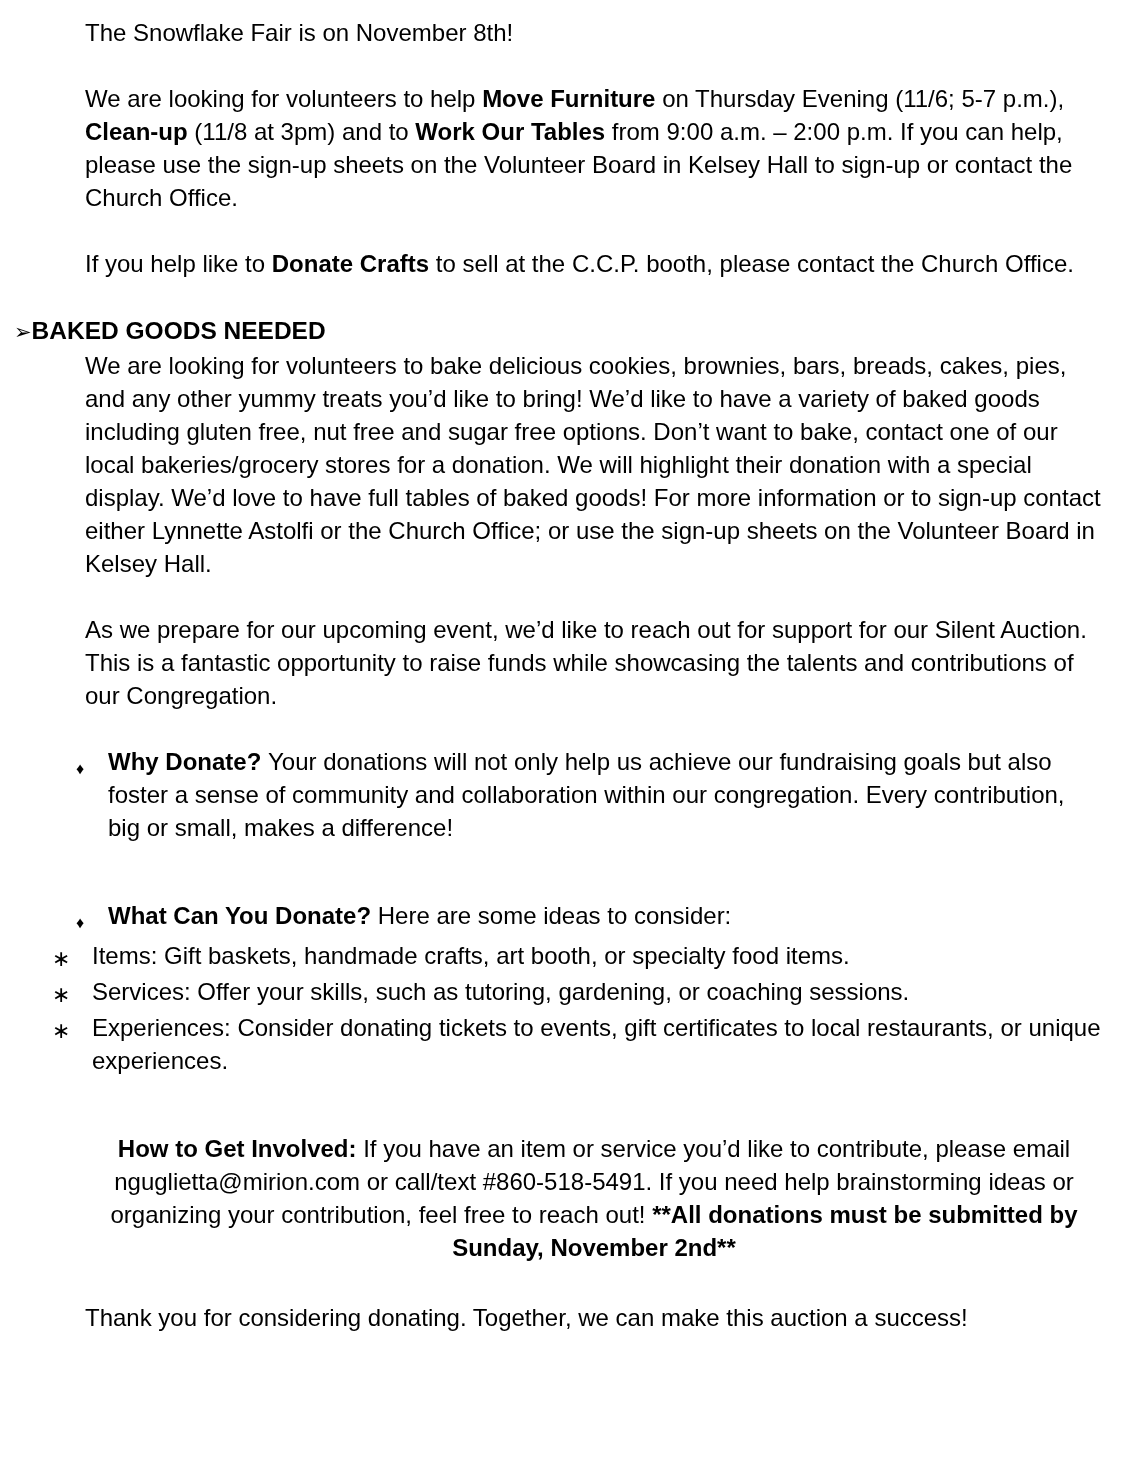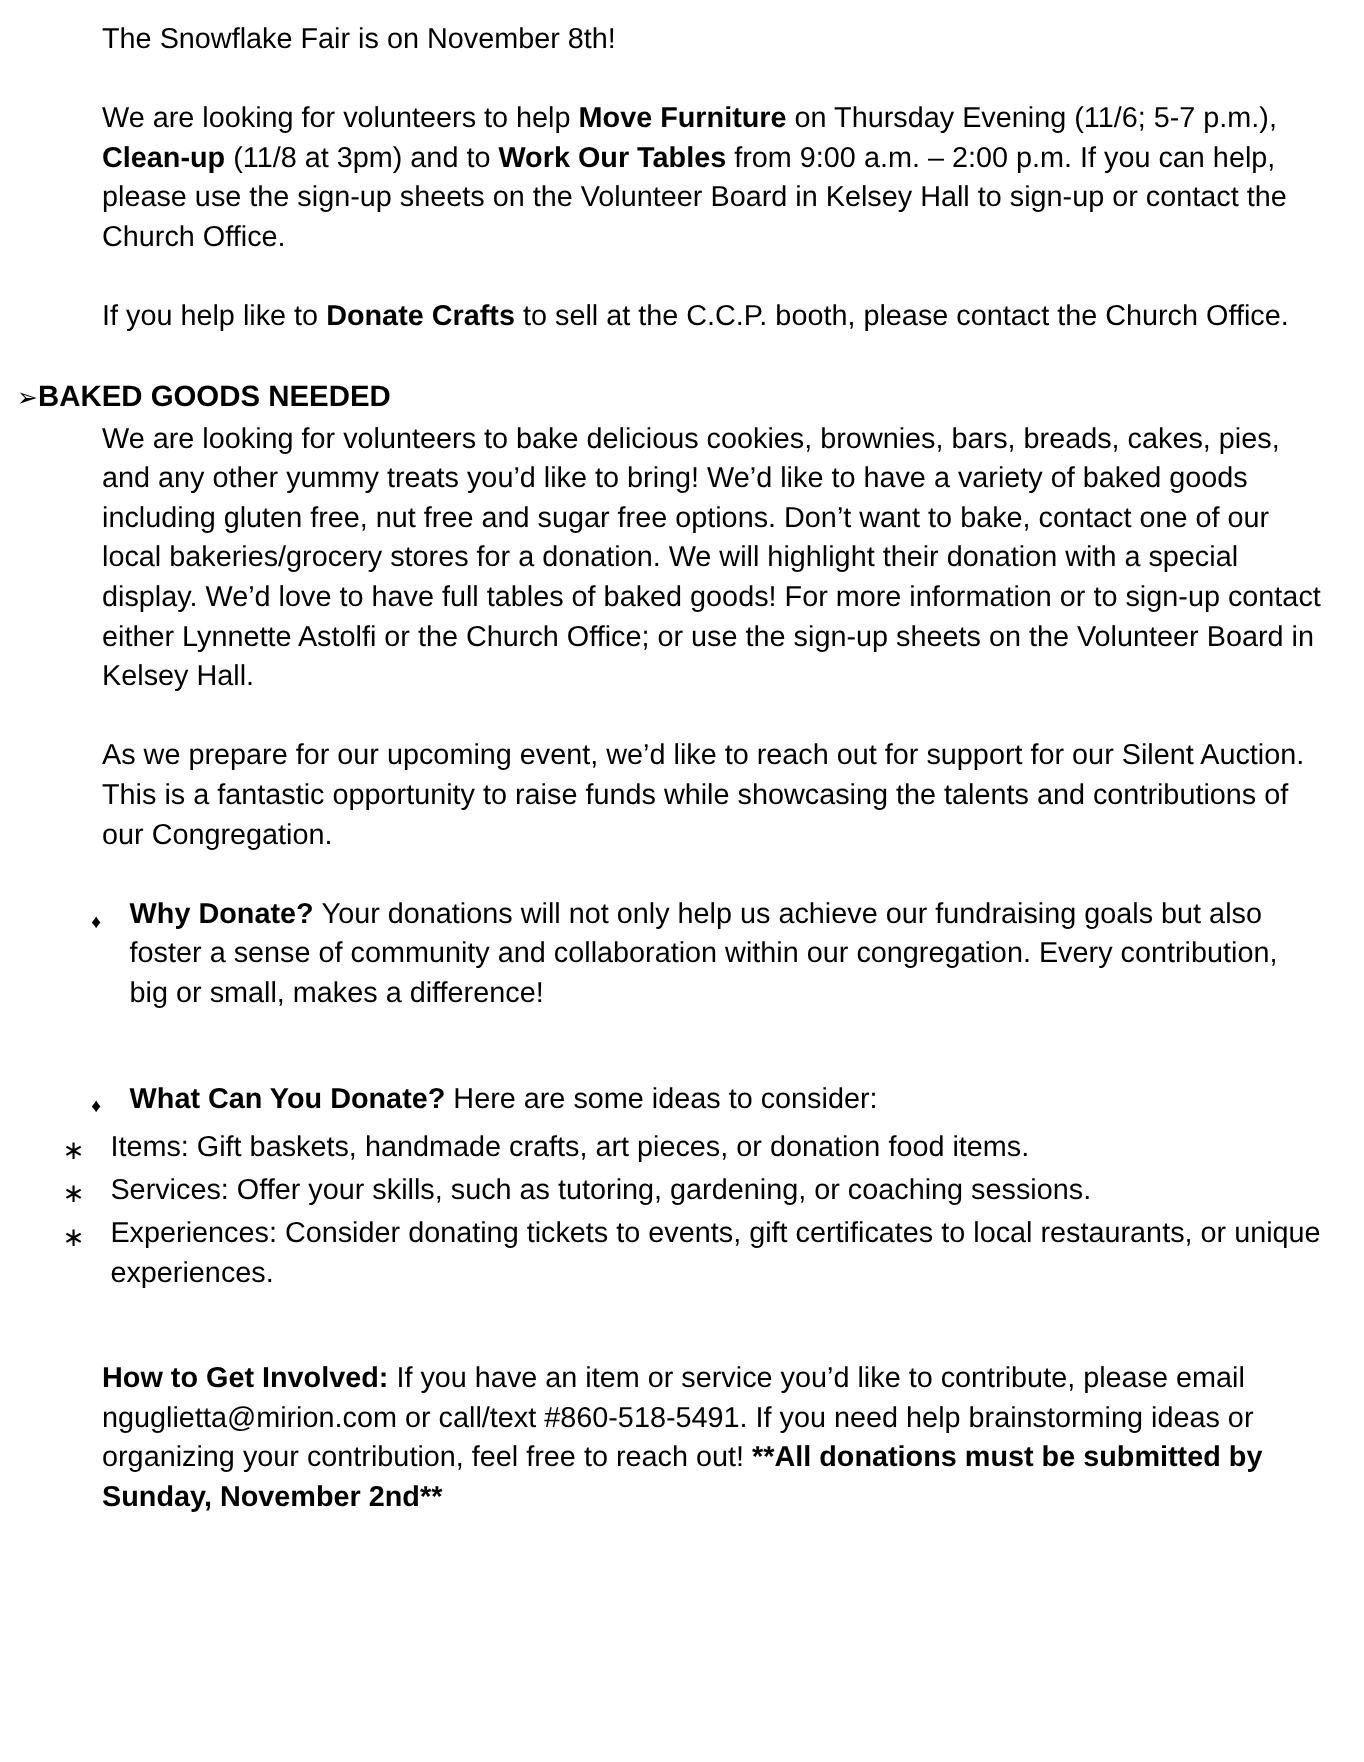--- a/index.html
+++ b/index.html
@@ -50,21 +50,21 @@
   .sub-item { display: flex; margin: 0; }
   .sub-item .smark {
     flex: none;
     width: 40px;
     padding-left: 38px;
     box-sizing: content-box;
     font-size: 22px;
     padding-top: 3px;
   }
   .sub-item .stext { flex: 1 1 auto; }
-  p.gap-lg { margin-bottom: 37px; }
+  p.gap-lg { margin-bottom: 37px; text-align: center; }
 </style>
 </head>
 <body>
 
 <div class="page">
 
   <section>
     <div class="body-indent">
       <p class="para"><span>The Snowflake Fair is on November 8th!</span></p>
       <p class="para"><span>We are looking for volunteers to help </span><span class="b">Move Furniture</span><span> on Thursday Evening (11/6; 5-7 p.m.), </span><span class="b">Clean-up</span><span> (11/8 at 3pm) and to </span><span class="b">Work Our Tables</span><span> from 9:00 a.m. – 2:00 p.m. If you can help, please use the sign-up sheets on the Volunteer Board in Kelsey Hall to sign-up or contact the Church Office.</span></p>
@@ -94,30 +94,31 @@
         <span class="bmark">♦</span>
         <div class="bullet-body">
           <div><span class="b i">What Can You Donate? </span><span>Here are some ideas to consider:</span></div>
         </div>
       </div>
     </div>
 
     <div class="sub-list" style="margin-top:-55px; margin-bottom:55px;">
       <div class="sub-item">
         <span class="smark">∗</span>
-        <div class="stext"><span>Items: Gift baskets, handmade crafts, art pieces, or donation food items.</span></div>
+        <div class="stext"><span>Items: Gift baskets, handmade crafts, art booth, or specialty food items.</span></div>
       </div>
       <div class="sub-item">
         <span class="smark">∗</span>
         <div class="stext"><span>Services: Offer your skills, such as tutoring, gardening, or coaching sessions.</span></div>
       </div>
       <div class="sub-item">
         <span class="smark">∗</span>
         <div class="stext"><span>Experiences: Consider donating tickets to events, gift certificates to local restaurants, or unique experiences.</span></div>
       </div>
     </div>
 
     <div class="body-indent">
       <p class="para gap-lg"><span class="b">How to Get Involved: </span><span>If you have an item or service you’d like to contribute, please email nguglietta@mirion.com or call/text #860-518-5491. If you need help brainstorming ideas or organizing your contribution, feel free to reach out! </span><span class="b">**All donations must be submitted by Sunday, November 2nd**</span></p>
+      <p class="para"><span>Thank you for considering donating. Together, we can make this auction a success!</span></p>
     </div>
   </section>
 
 </div>
 
 </body></html>

